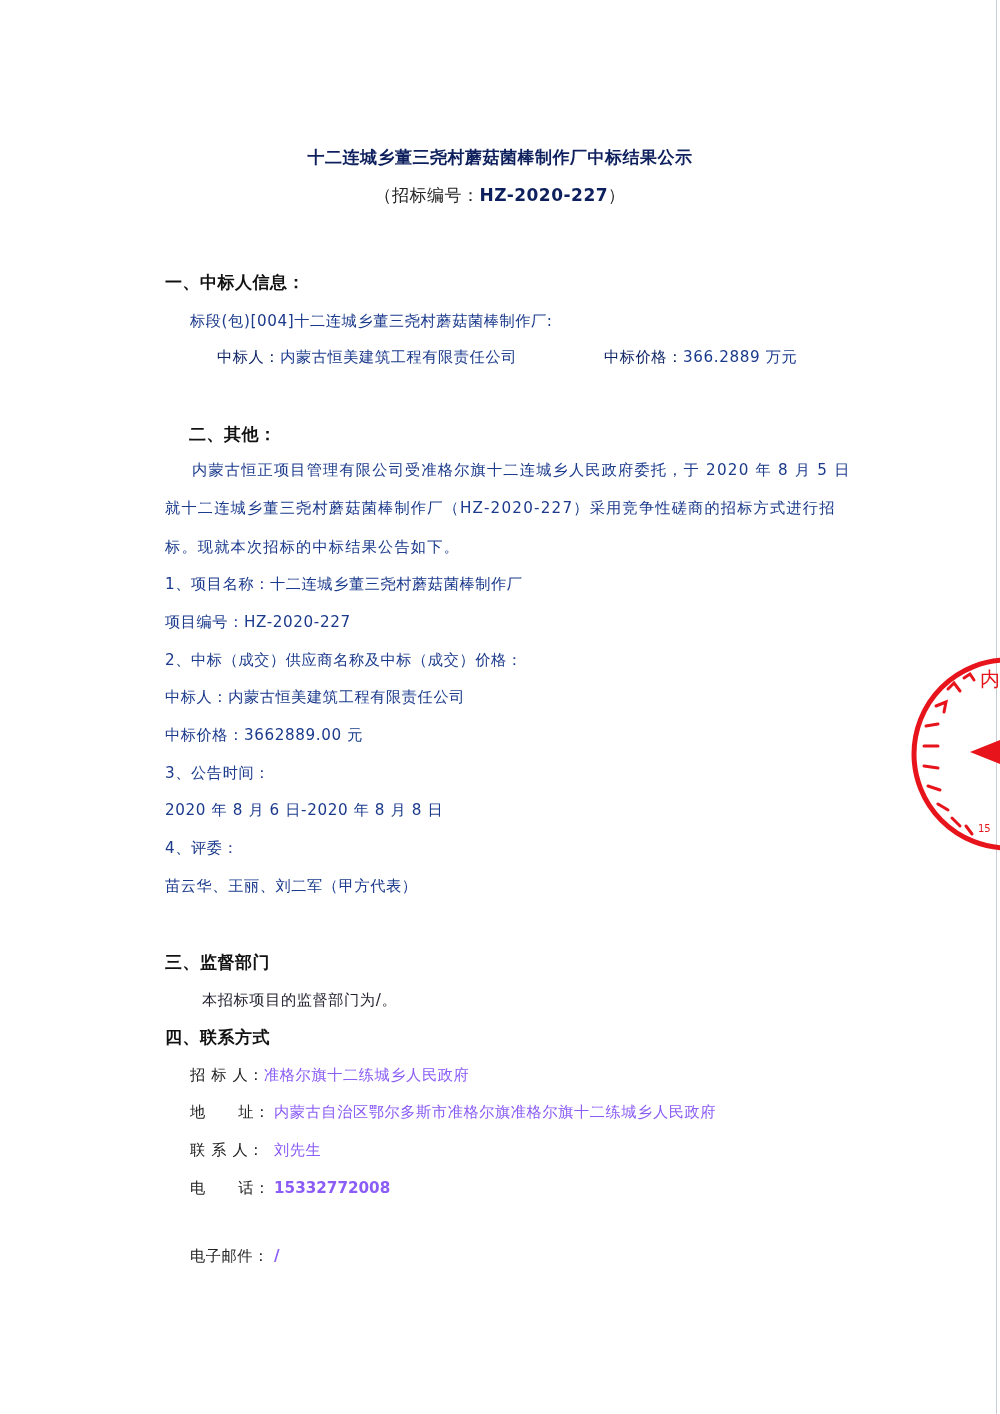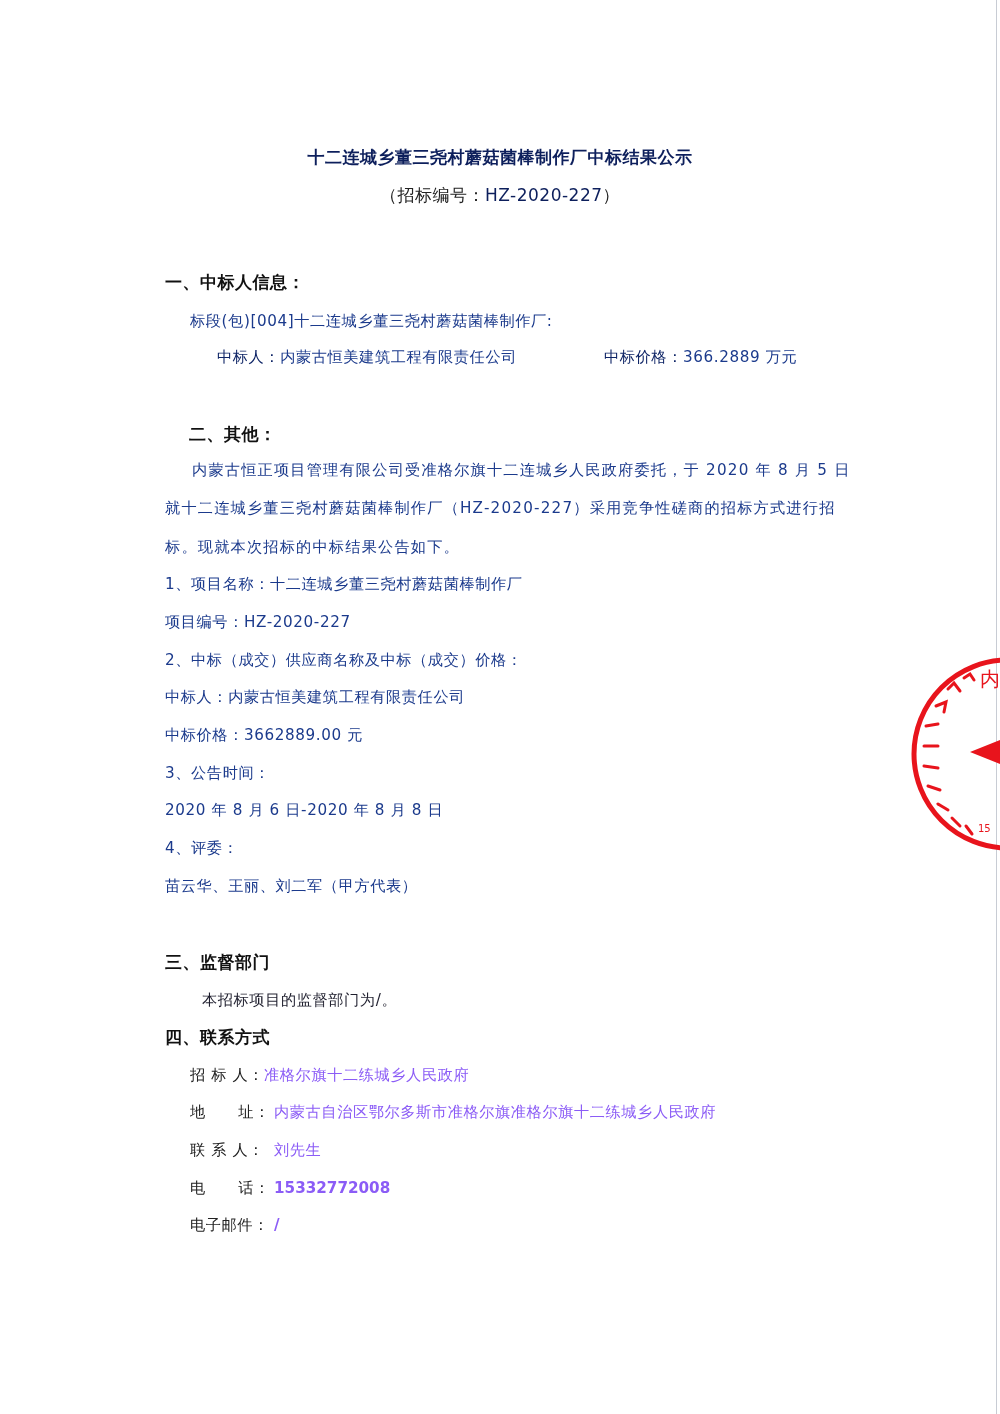--- a/index.html
+++ b/index.html
@@ -11,21 +11,21 @@
   .page-edge {
     position:absolute; top:0; right:3px; width:1px; height:1414px;
     background:#c8ccd4;
   }
   .title {
     position:absolute; left:0; width:1000px; text-align:center;
     font-size:17px; font-weight:bold; color:#0d1f5c; letter-spacing:0.5px;
   }
   .title.t1 { top:146px; }
   .title.t2 { top:184px; font-weight:normal; color:#222; }
-  .title.t2 .code { font-weight:normal; color:#0d1f5c;margin-top:15px; }
+  .title.t2 .code { font-weight:bold; color:#0d1f5c;margin-top:15px; }
   .abs { position:absolute; white-space:nowrap; font-size:15px; line-height:20px; }
   .h { font-size:17px; font-weight:bold; color:#111; letter-spacing:0.5px; }
   .blue { color:#1b3a8c; }
   .dark { color:#1f1f2e;margin-left:12px; }
   .navy { color:#0e2466; }
   .para { font-size:15.2px; letter-spacing:0.6px; }
   .label { color:#222; }
   .val { color:#8b5cf6; }
   .seal {
     position:absolute; left:908px; top:654px; width:200px; height:200px;
@@ -74,21 +74,21 @@
 <div class="abs para" style="left:190px; top:1102px;">
   <span class="label" style="white-space:pre; display:inline-block; width:84px;">地      址：</span><span class="val">内蒙古自治区鄂尔多斯市准格尔旗准格尔旗十二练城乡人民政府</span>
 </div>
 <div class="abs para" style="left:190px; top:1140px;">
   <span class="label" style="white-space:pre; display:inline-block; width:84px;">联 系 人：</span><span class="val">刘先生</span>
 </div>
 <div class="abs para" style="left:190px; top:1178px;">
   <span class="label" style="white-space:pre; display:inline-block; width:84px;">电      话：</span><span class="val" style="font-weight:bold; letter-spacing:0;">15332772008</span>
 </div>
 <div class="abs para" style="left:190px; top:1215px;">
-  <span class="label" style="white-space:pre; display:inline-block; width:84px;">电子邮件：</span><span class="val" style="font-weight:bold;">/</span>
+  <span class="label" style="white-space:pre; display:inline-block; width:84px;margin-top:31px;">电子邮件：</span><span class="val" style="font-weight:bold;">/</span>
 </div>
 
 <div class="seal">
   <svg width="200" height="200" viewBox="0 0 200 200">
     <circle cx="100" cy="100" r="94" fill="none" stroke="#e8141c" stroke-width="5"></circle>
     <polygon points="62,98 92,86 92,110" fill="#e8141c"></polygon>
     <g fill="#e8141c" font-family="DejaVu Sans, sans-serif">
       <text x="72" y="32" font-size="20">内</text>
       <text x="70" y="178" font-size="10">15</text>
     </g>

